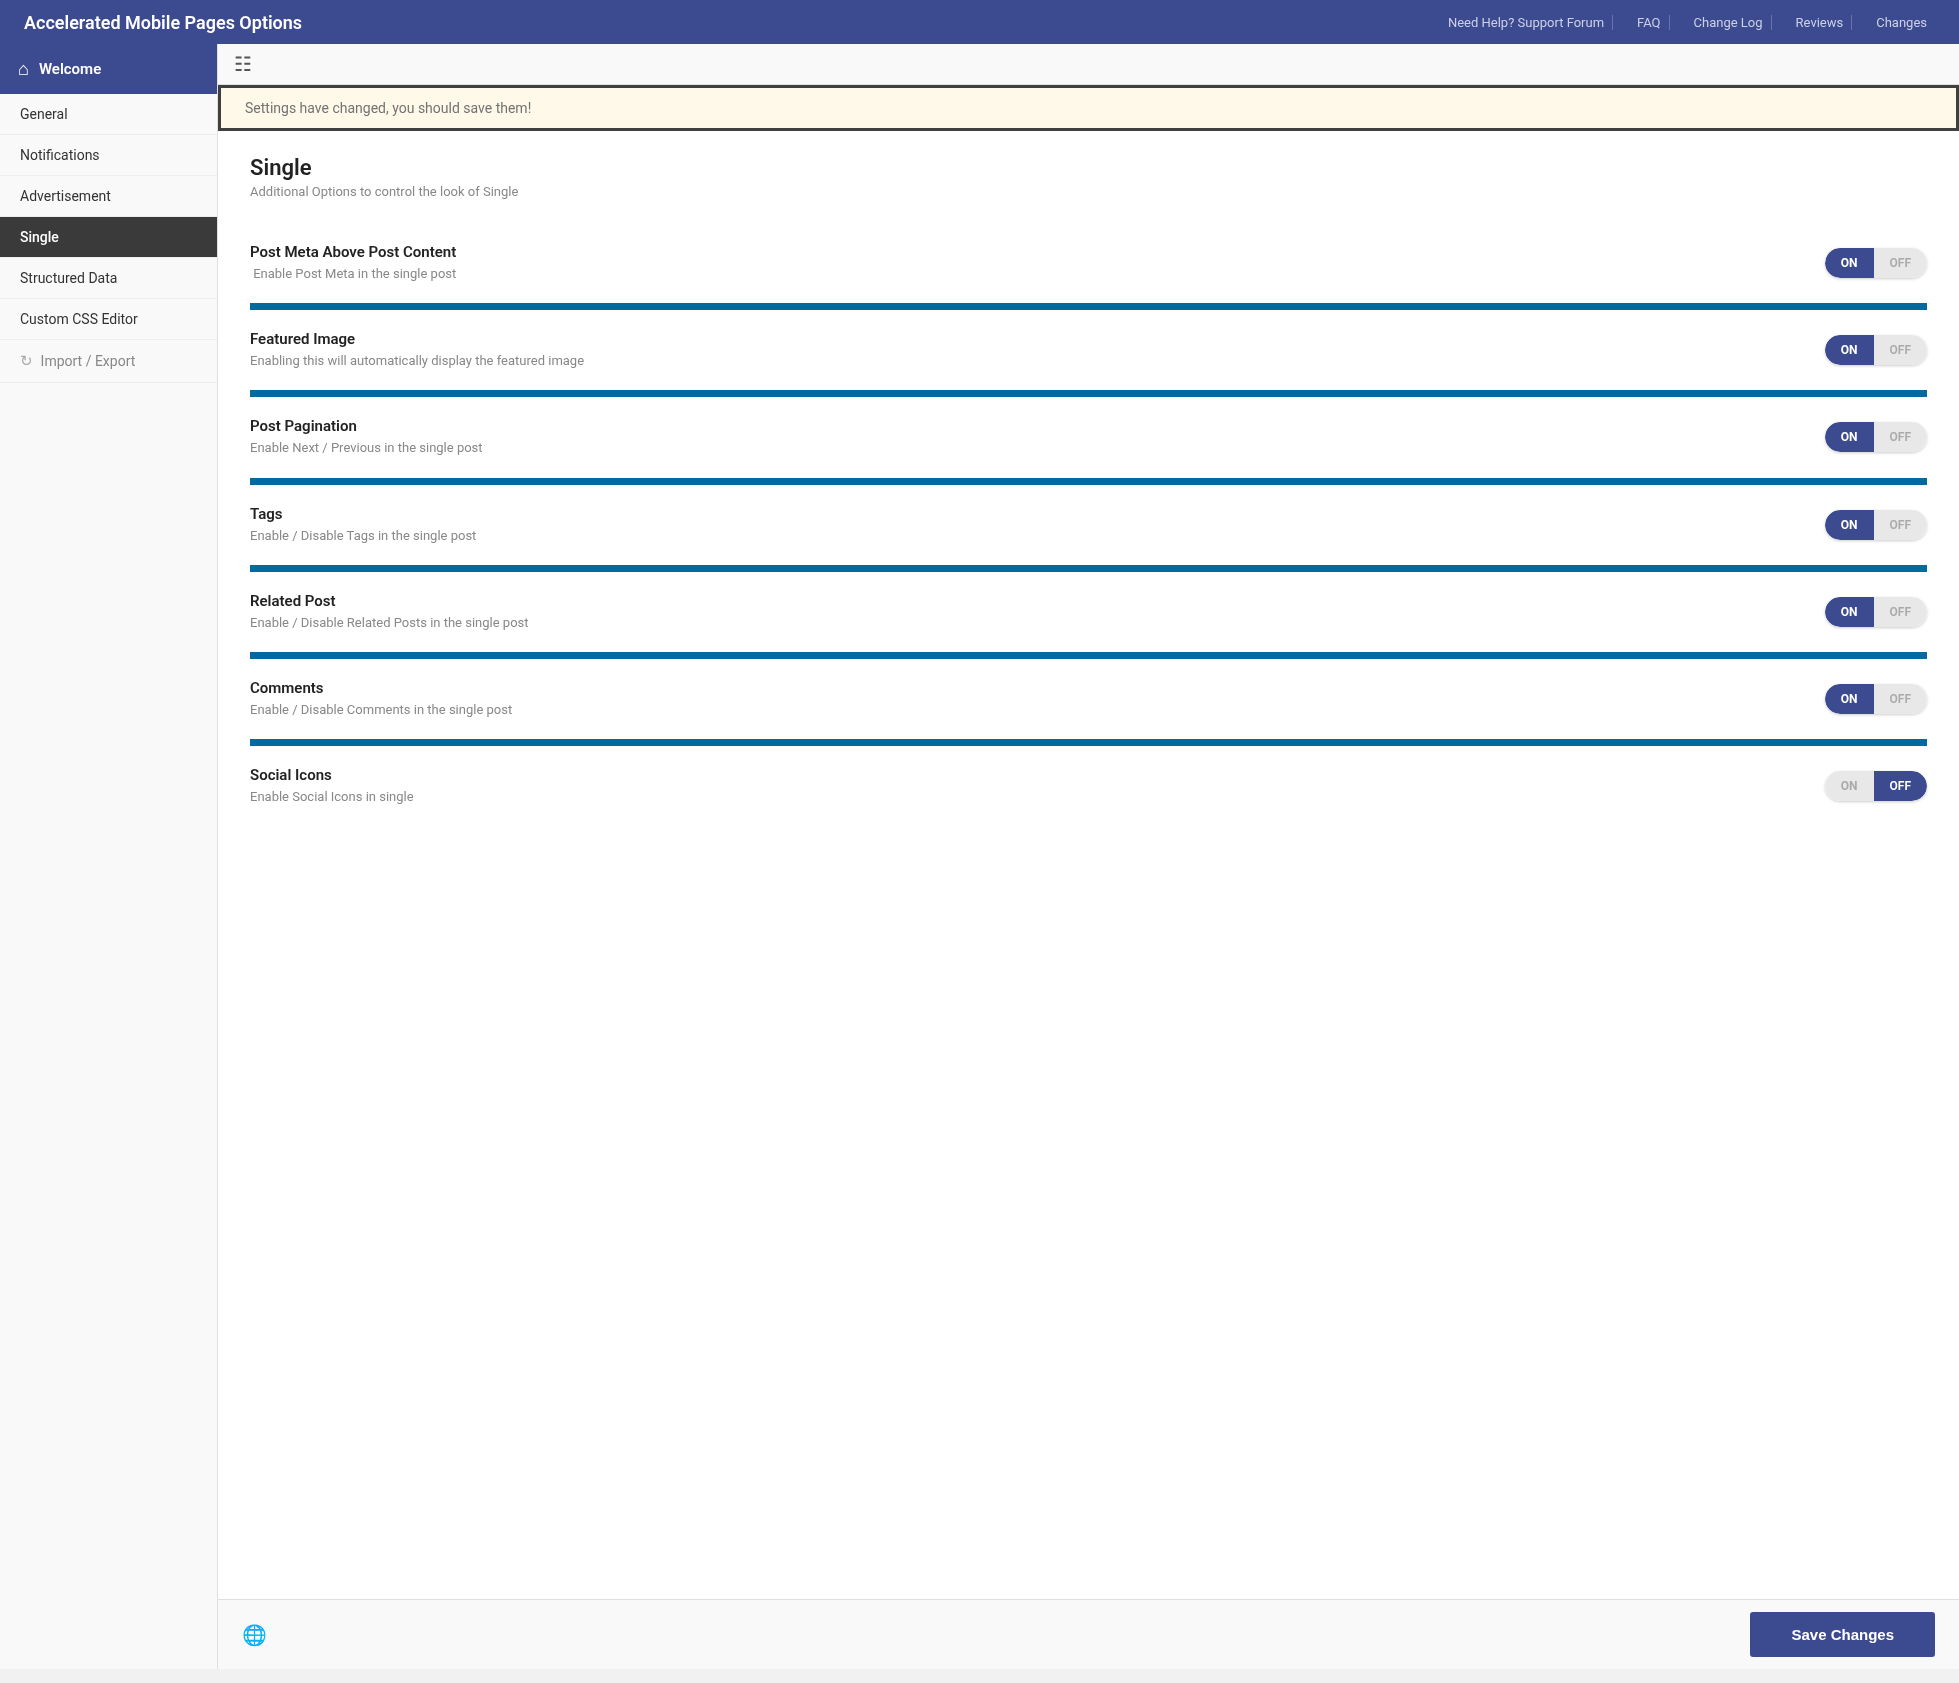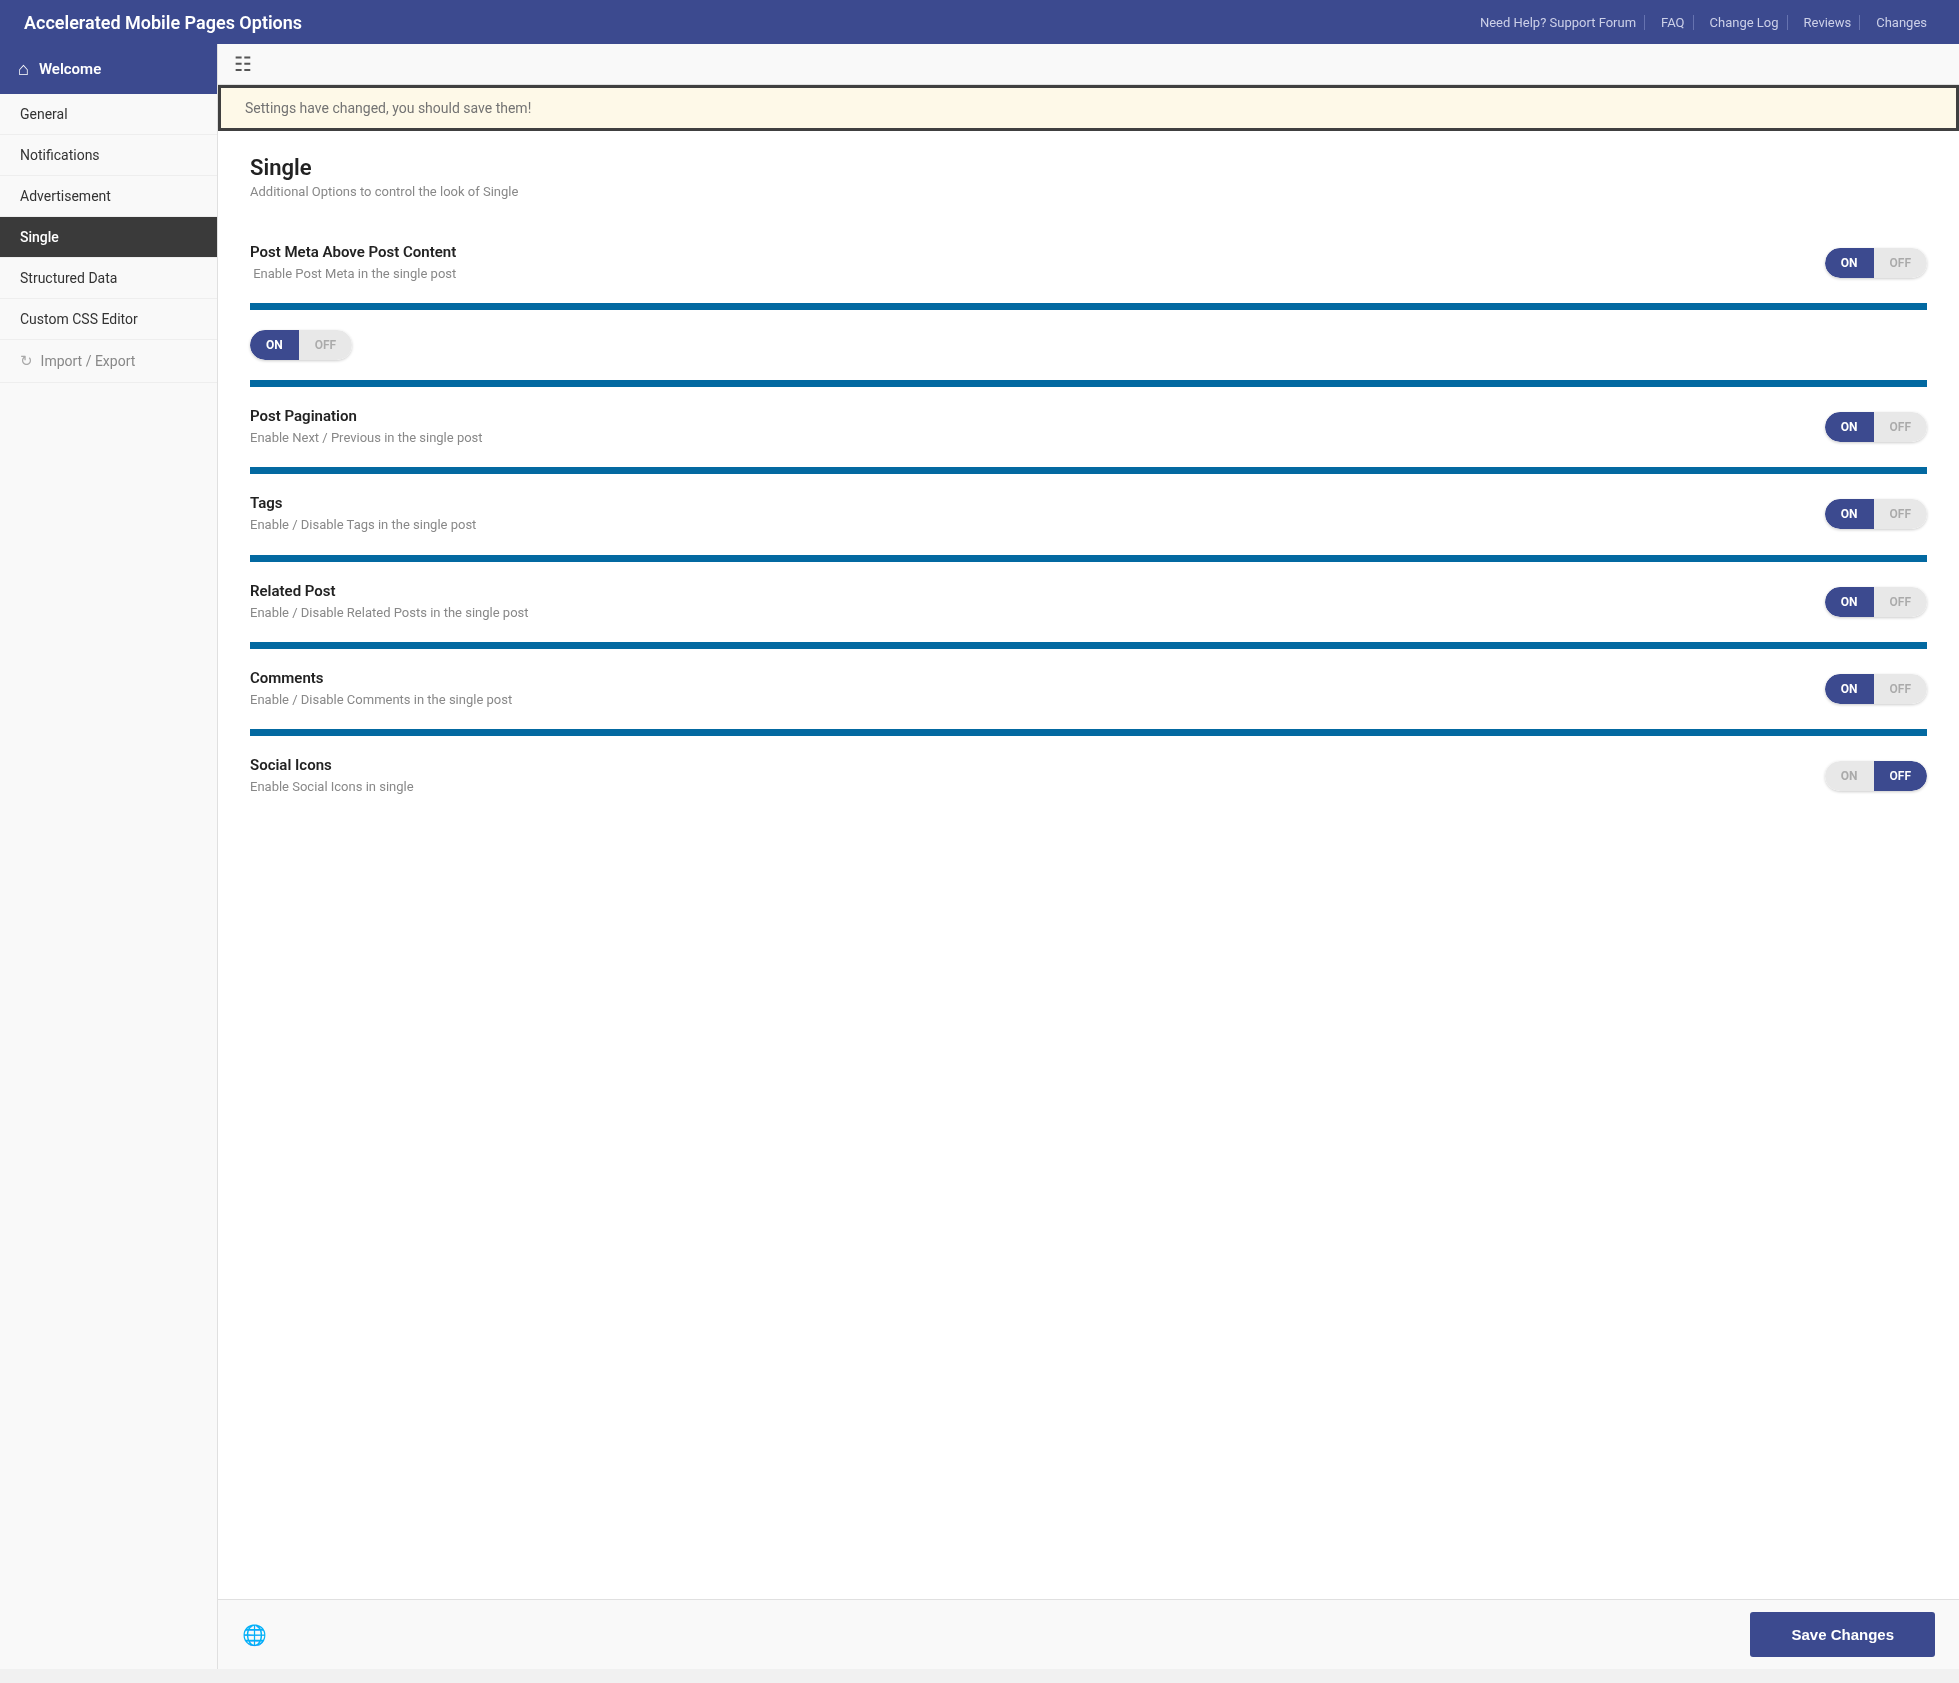--- a/index.html
+++ b/index.html
@@ -16,21 +16,21 @@
       justify-content: space-between;
     }
     .header-title {
       font-size: 18px;
       font-weight: 600;
       color: white;
     }
     .header-links {
       display: flex;
       align-items: flex-start;
-      gap: 8px;
+      gap: 16px;
       font-size: 13px;
       color: #ccd0e8;
     }
     .header-links a {
       color: #ccd0e8;
       text-decoration: none;
       padding: 0 8px;
       border-right: 1px solid #6673b0;
     }
     .header-links a:last-child { border-right: none; }
@@ -285,20 +285,24 @@
             <div class="option-label">Post Meta Above Post Content</div>
             <div class="option-desc">Enable Post Meta in the single post</div>
           </div>
           <div class="toggle">
             <span class="toggle-on">ON</span>
             <span class="toggle-off">OFF</span>
           </div>
         </div>
 
         <div class="option-row">
+          <div class="option-info">
+            <div class="option-label">Featured Image</div>
+            <div class="option-desc">Enabling this will automatically display the featured image</div>
+          </div>
           <div class="toggle">
             <span class="toggle-on">ON</span>
             <span class="toggle-off">OFF</span>
           </div>
         </div>
 
         <div class="option-row">
           <div class="option-info">
             <div class="option-label">Post Pagination</div>
             <div class="option-desc">Enable Next / Previous in the single post</div>

